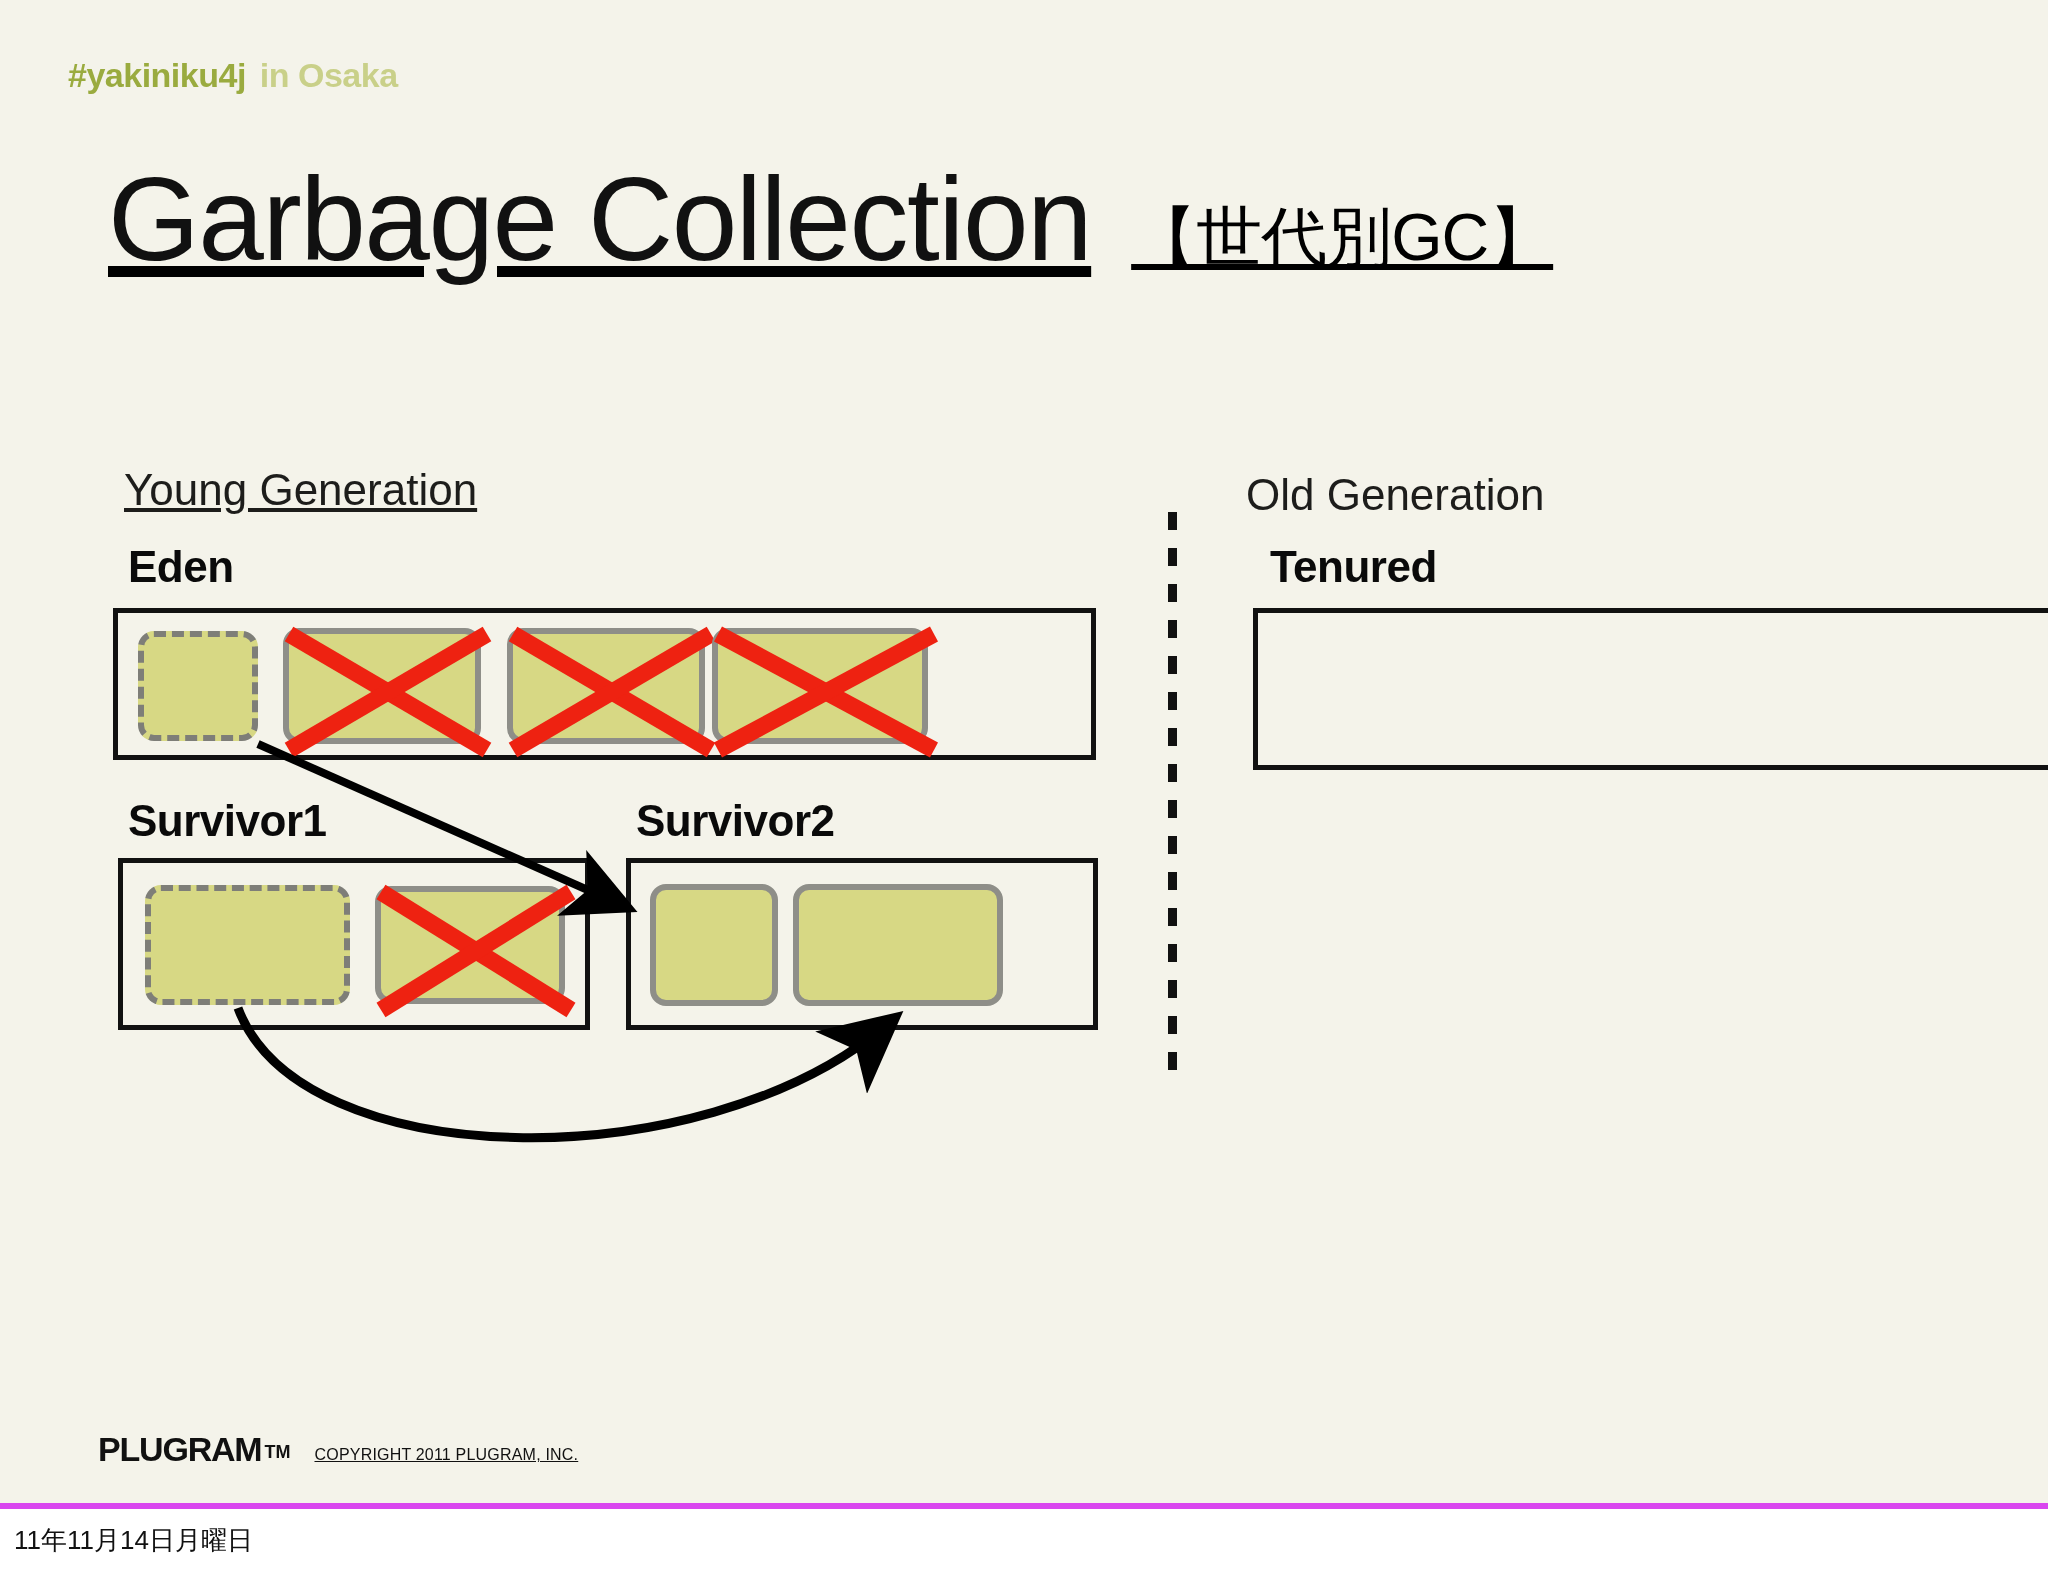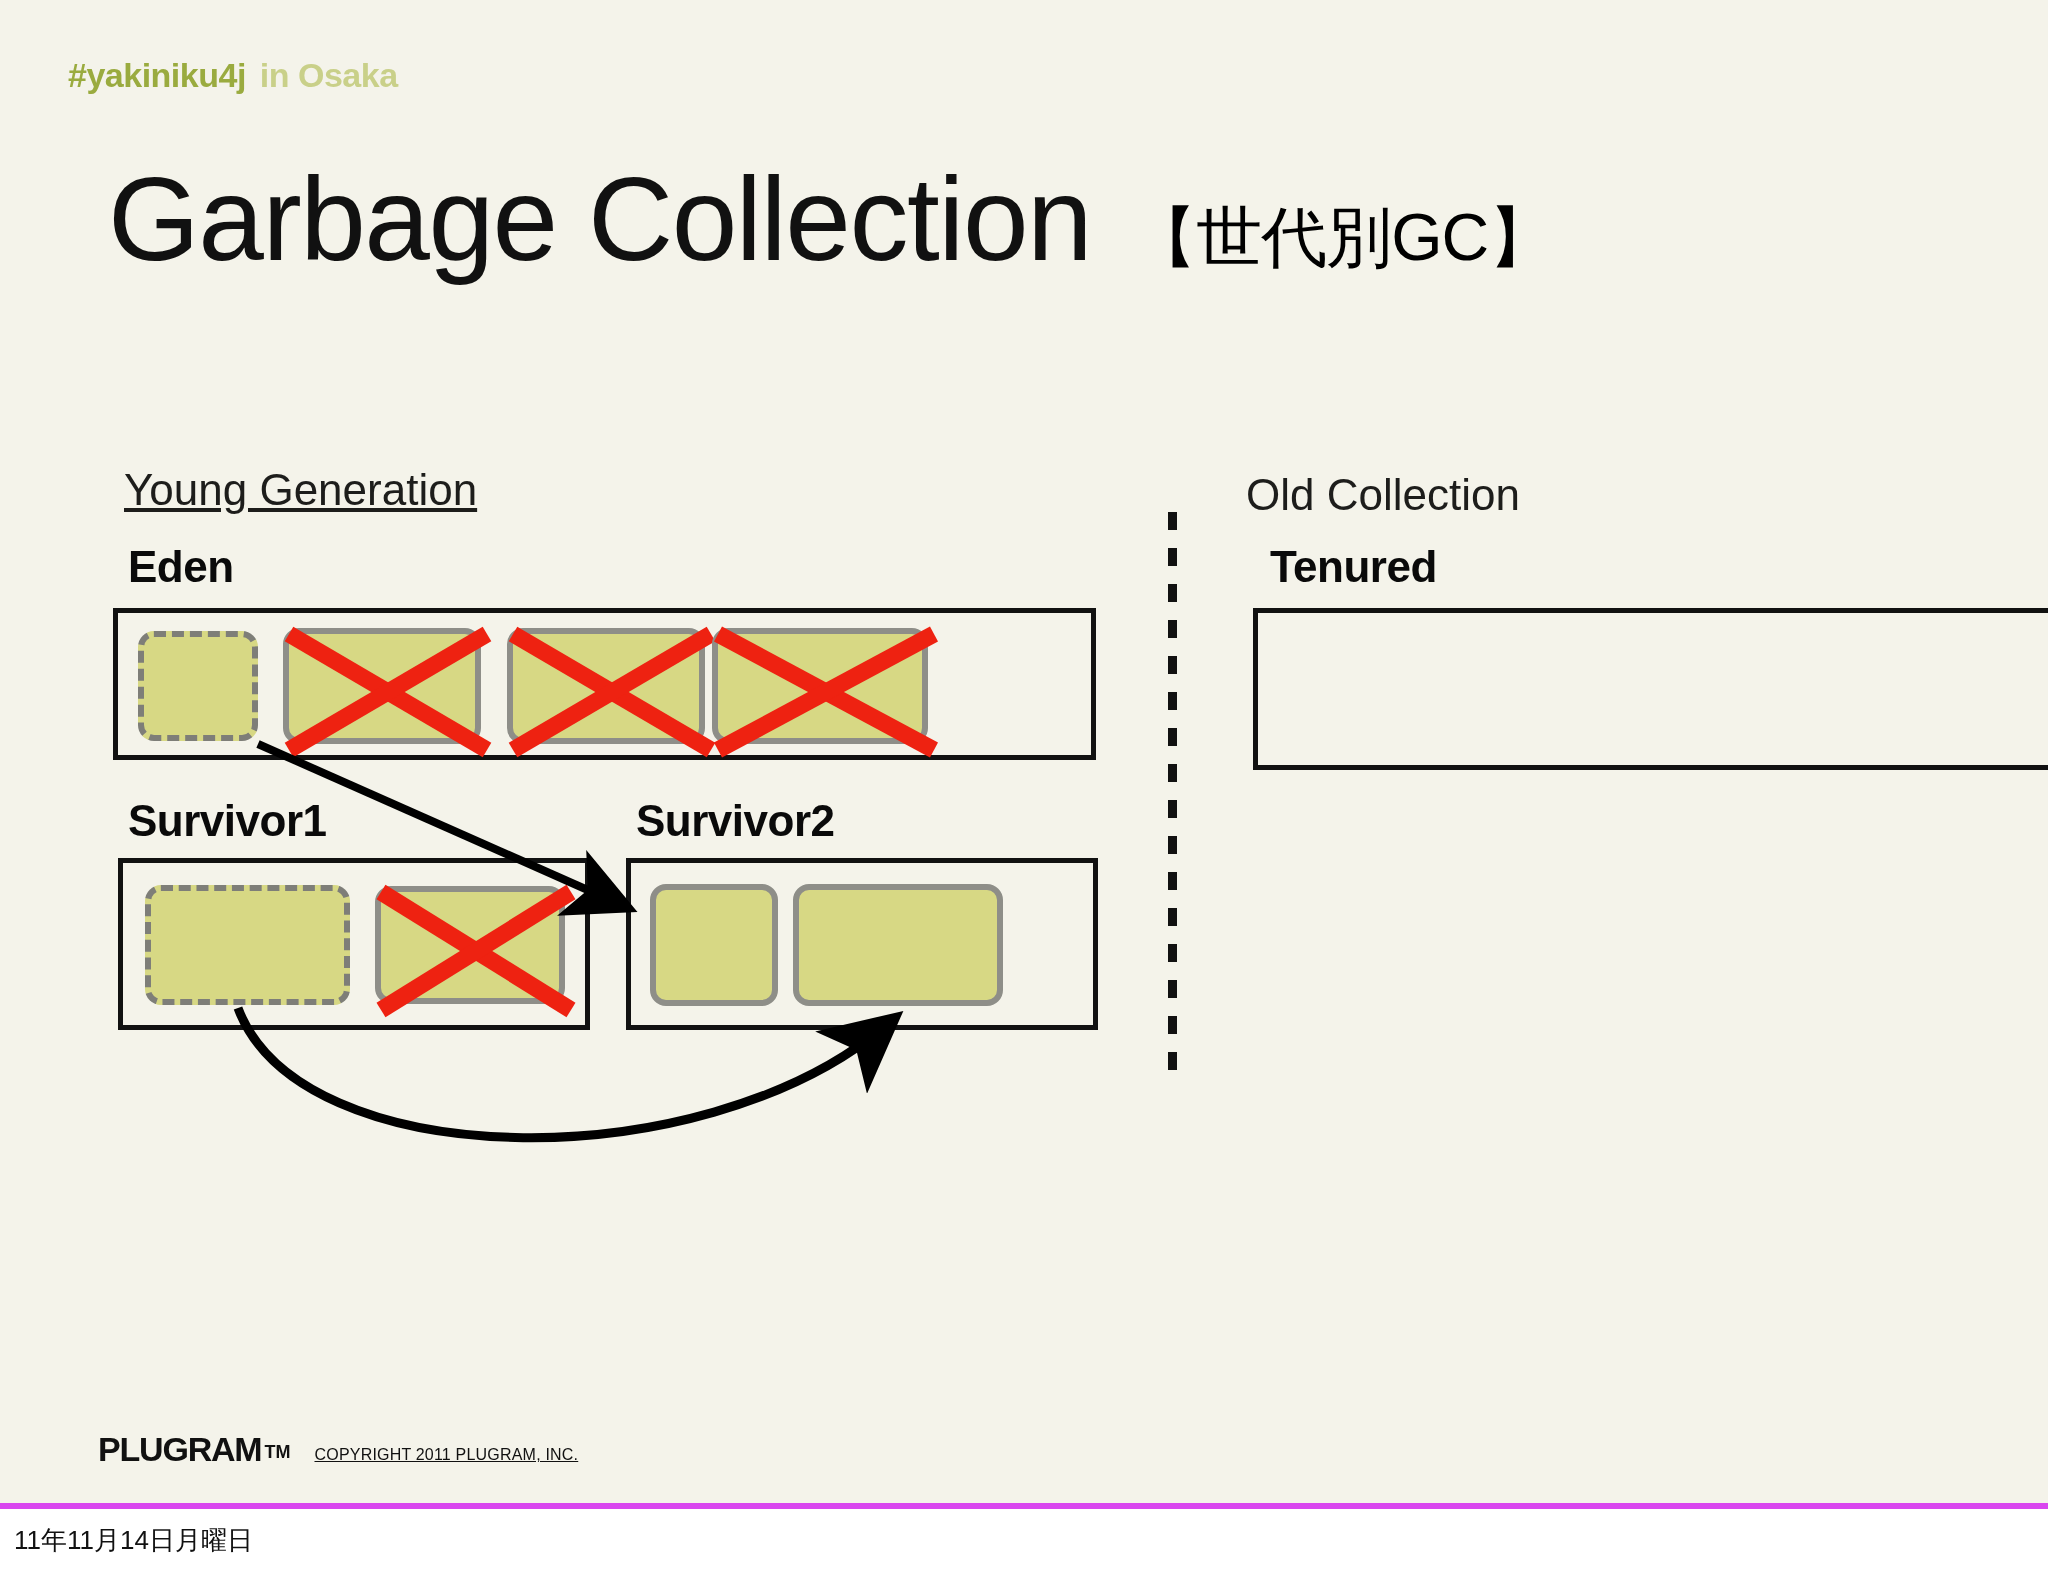--- a/index.html
+++ b/index.html
@@ -23,21 +23,21 @@
     position:absolute; left:68px; top:56px;
     font-size:34px; font-weight:bold; letter-spacing:-0.5px;
     white-space:nowrap;
   }
   #hashtag .tag  { color:#9aab3f; }
   #hashtag .city { color:#c9d089; margin-left:14px; }
 
   
   #title-row {
     position:absolute; left:108px; top:160px;
-    display:flex; align-items:baseline; white-space:nowrap;
+    display:flex; align-items:baseline; white-space:nowrap;text-decoration:underline;
   }
   #title-main {
     font-size:118px; font-weight:400; color:#111111;
     letter-spacing:-1.5px; line-height:1;
   }
   #title-sub {
     font-size:66px; font-weight:400; color:#000000;
     margin-left:40px; letter-spacing:-1px; line-height:1;
   }
 
@@ -116,21 +116,21 @@
   <div id="hashtag">
     <span class="tag">#yakiniku4j</span><span class="city">in Osaka</span>
   </div>
 
   <div id="title-row">
     <span id="title-main">Garbage Collection</span>
     <span id="title-sub">【世代別GC】</span>
   </div>
 
   <div class="region-label" style="left:124px; top:465px;text-decoration:underline;">Young Generation</div>
-  <div class="region-label" style="left:1246px; top:470px;">Old Collection</div>
+  <div class="region-label" style="left:1246px; top:470px;">Old Generation</div>
 
   <div id="divider"></div>
 
   <div class="space-label" style="left:128px; top:542px;">Eden</div>
   <div class="space-box" style="left:113px; top:608px; width:983px; height:152px;"></div>
 
   <div class="obj alive" style="left:138px; top:631px; width:120px; height:110px;"></div>
 
   <div class="obj garbage" style="left:283px; top:628px; width:198px; height:116px;">
     <svg width="210" height="128" viewBox="0 0 210 128">

